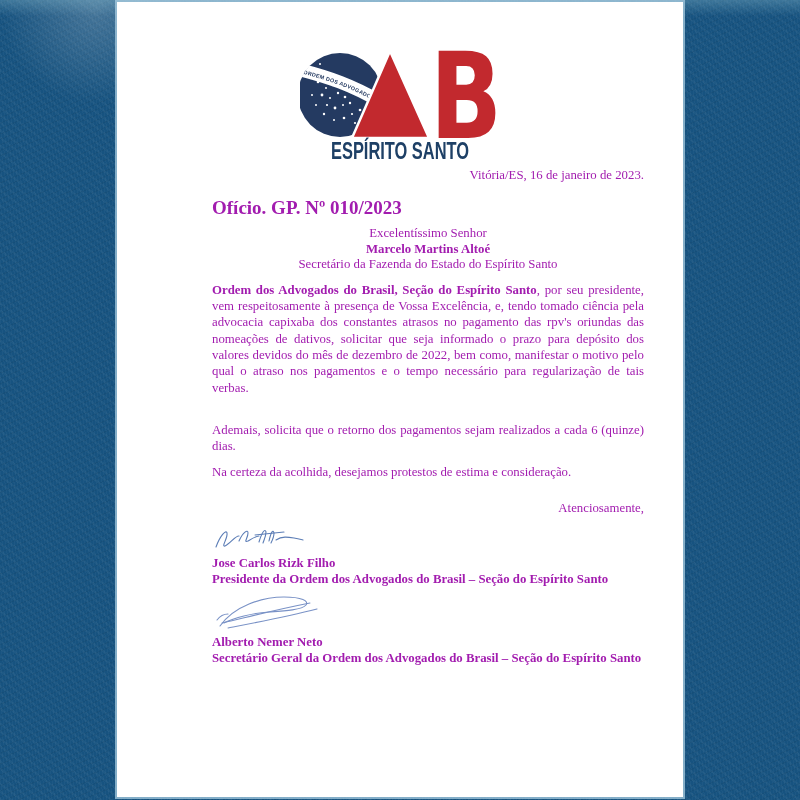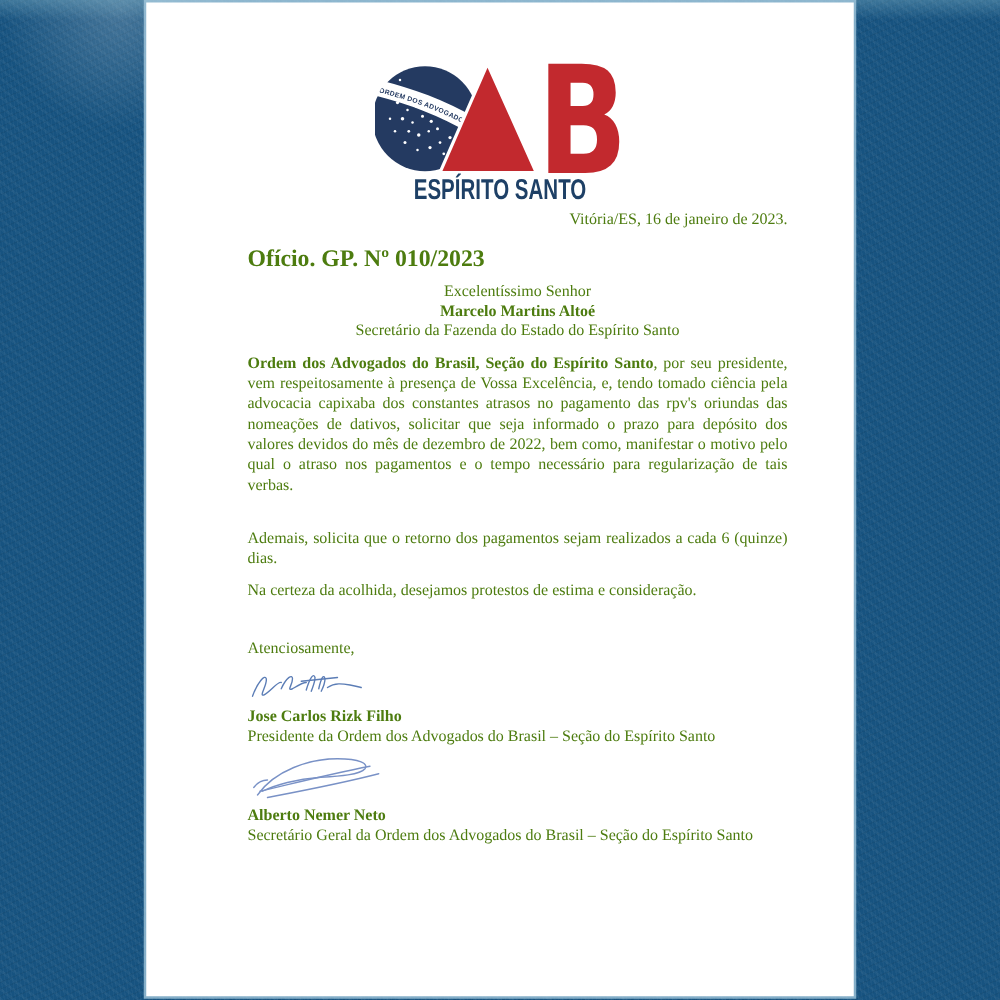--- a/index.html
+++ b/index.html
@@ -14,37 +14,37 @@
       #175380;
     font-family:"Liberation Serif", serif;
   }
   .paper{
     position:absolute;left:117px;top:2px;width:566px;height:795px;
     background:#ffffff;
     box-shadow:0 0 0 2px rgba(168,204,224,.75);
   }
   .logo{position:absolute;top:46px;left:50%;transform:translateX(-50%);}
   .body-block{
-    position:absolute;left:81px;top:166px;width:432px;
-    font-size:12.8px;line-height:16.3px;color:#4d7c0f;
+    position:absolute;left:95px;top:166px;width:432px;
+    font-size:12.8px;line-height:16.3px;color:#a21caf;
   }
   .date{text-align:right;line-height:15px;}
   .ref{font-weight:bold;margin-top:17px;font-size:19px;}
   .recipient{margin-top:10px;line-height:15.5px;text-align:center;}
   .recipient .bold{font-weight:bold;}
   p{margin:0;}
   .p1{margin-top:9px;text-align:justify;}
   .p1 .lead{font-weight:bold;}
   .p2{margin-top:26px;text-align:justify;}
   .p3{margin-top:10px;}
-  .closing{margin-top:29px;}
+  .closing{margin-top:19px;text-align:right;}
   .sig{display:block;margin-top:4px;}
   .sig2{display:block;margin-top:5px;margin-left:2px;}
   .sig-name{font-weight:bold;margin-top:4px;line-height:15.5px;font-family:Liberation Serif, serif;}
-  .sig-role{line-height:15.5px;}
+  .sig-role{line-height:15.5px;font-weight:bold;}
   .sig-name.second{margin-top:3px;}
   .footer{
     position:absolute;left:18px;top:727px;width:533px;text-align:center;
     font-family:"Liberation Sans", sans-serif;font-size:10.8px;line-height:13.5px;color:#1c1c1c;
   }
   .rule{height:3px;background:#3a3a3a;margin-bottom:5px;}
 </style>
 </head>
 <body>
 

